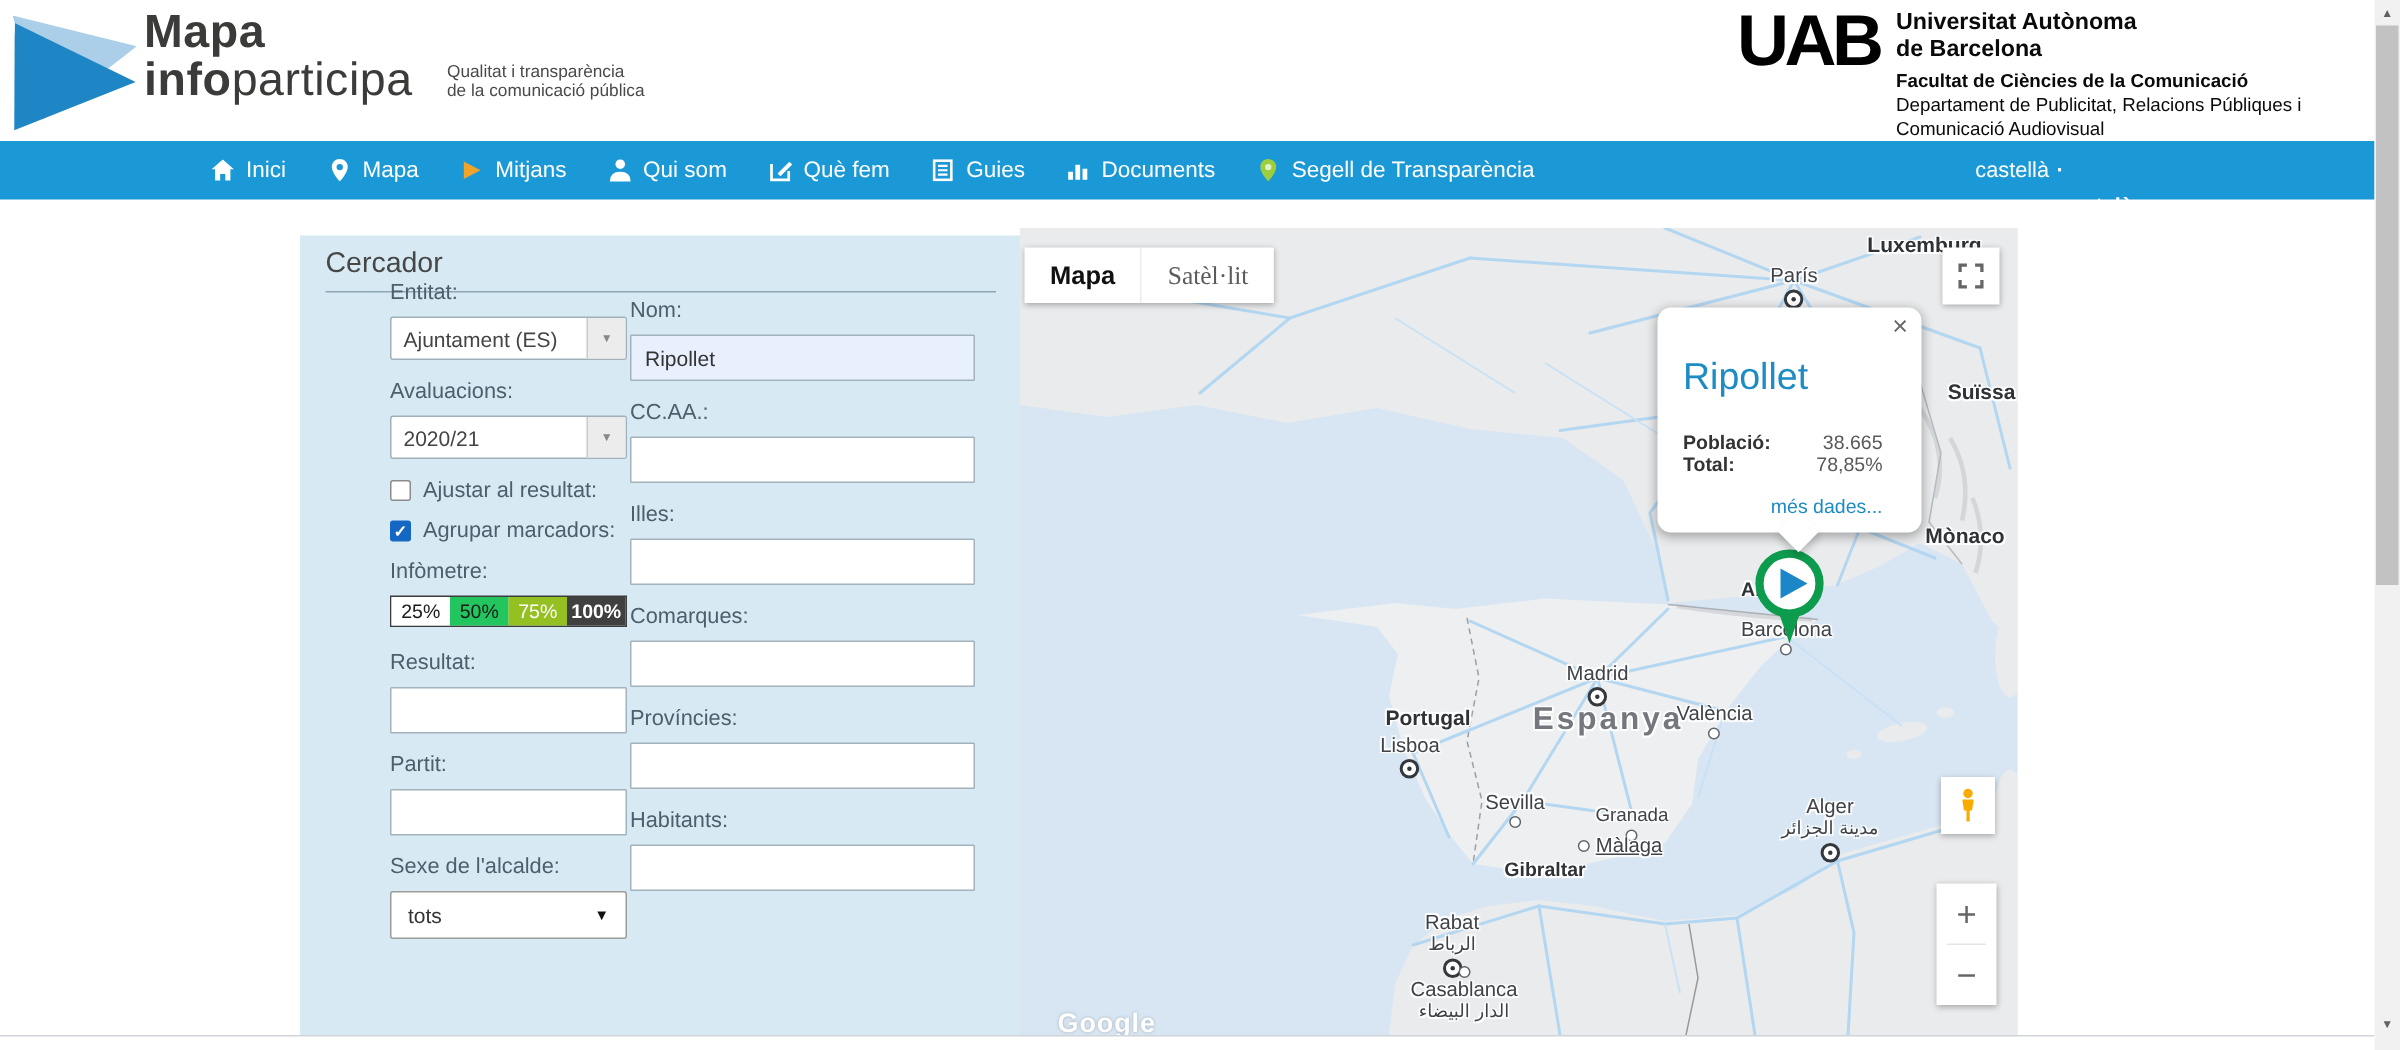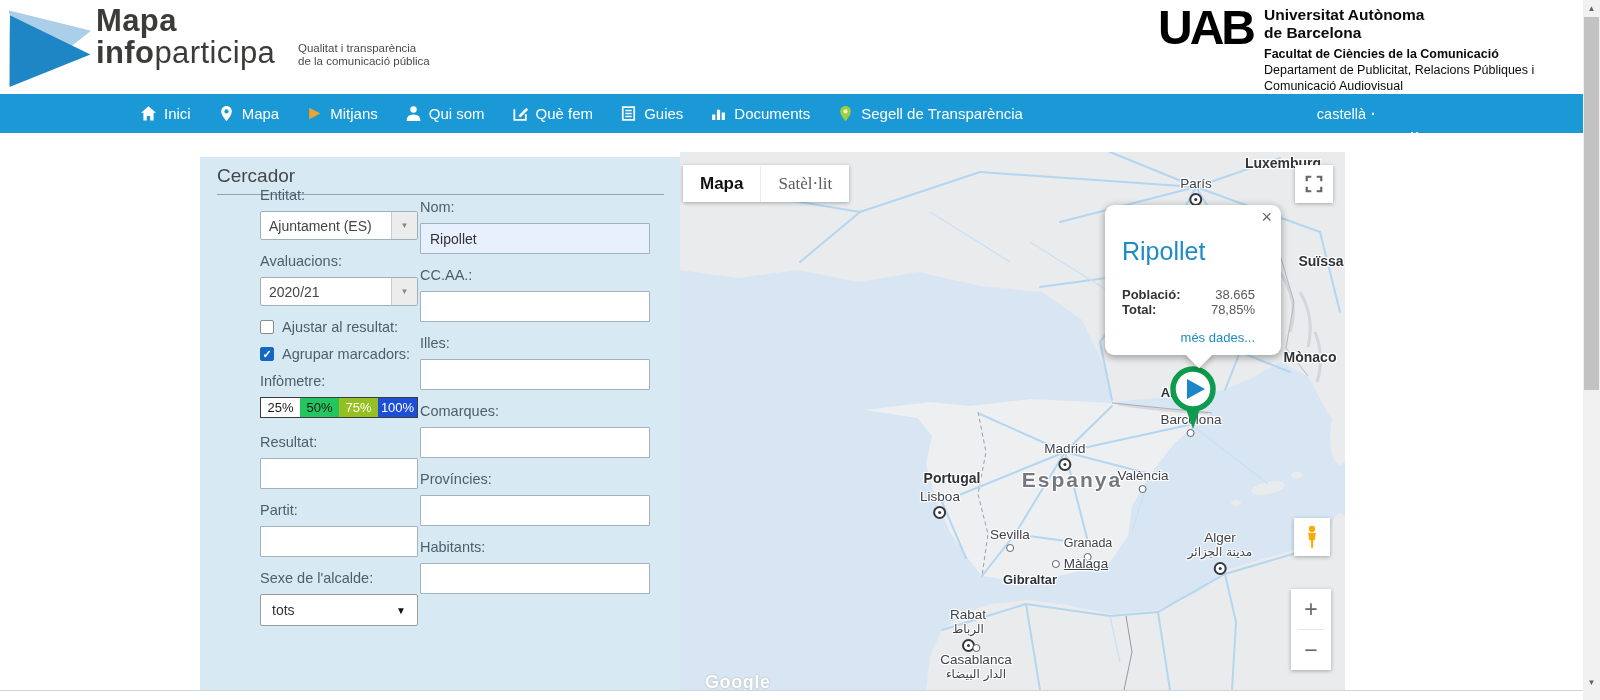--- a/index.html
+++ b/index.html
@@ -251,21 +251,21 @@
           <span class="cb checked">✓</span>
           <span>Agrupar marcadors:</span>
         </div>
       </div>
       <div class="field" style="margin-bottom: 16px;">
         <div class="f-label">Infòmetre:</div>
         <div class="infobar">
           <span class="seg" style="background: rgb(255, 255, 255); color: rgb(26, 26, 26);">25%</span>
           <span class="seg" style="background: #22c55e; color: rgb(26, 26, 26);">50%</span>
           <span class="seg" style="background: rgb(148, 192, 33); color: rgb(255, 255, 255);">75%</span>
-          <span class="seg" style="background: #1d4ed8; color: rgb(255, 255, 255);">100%</span>
+          <span class="seg" style="background: #404040; color: rgb(255, 255, 255); font-weight: bold;">100%</span>
         </div>
       </div>
       <div class="field">
         <div class="f-label">Resultat:</div>
         <div class="textbox">
           <span></span>
         </div>
       </div>
       <div class="field">
         <div class="f-label">Partit:</div>

